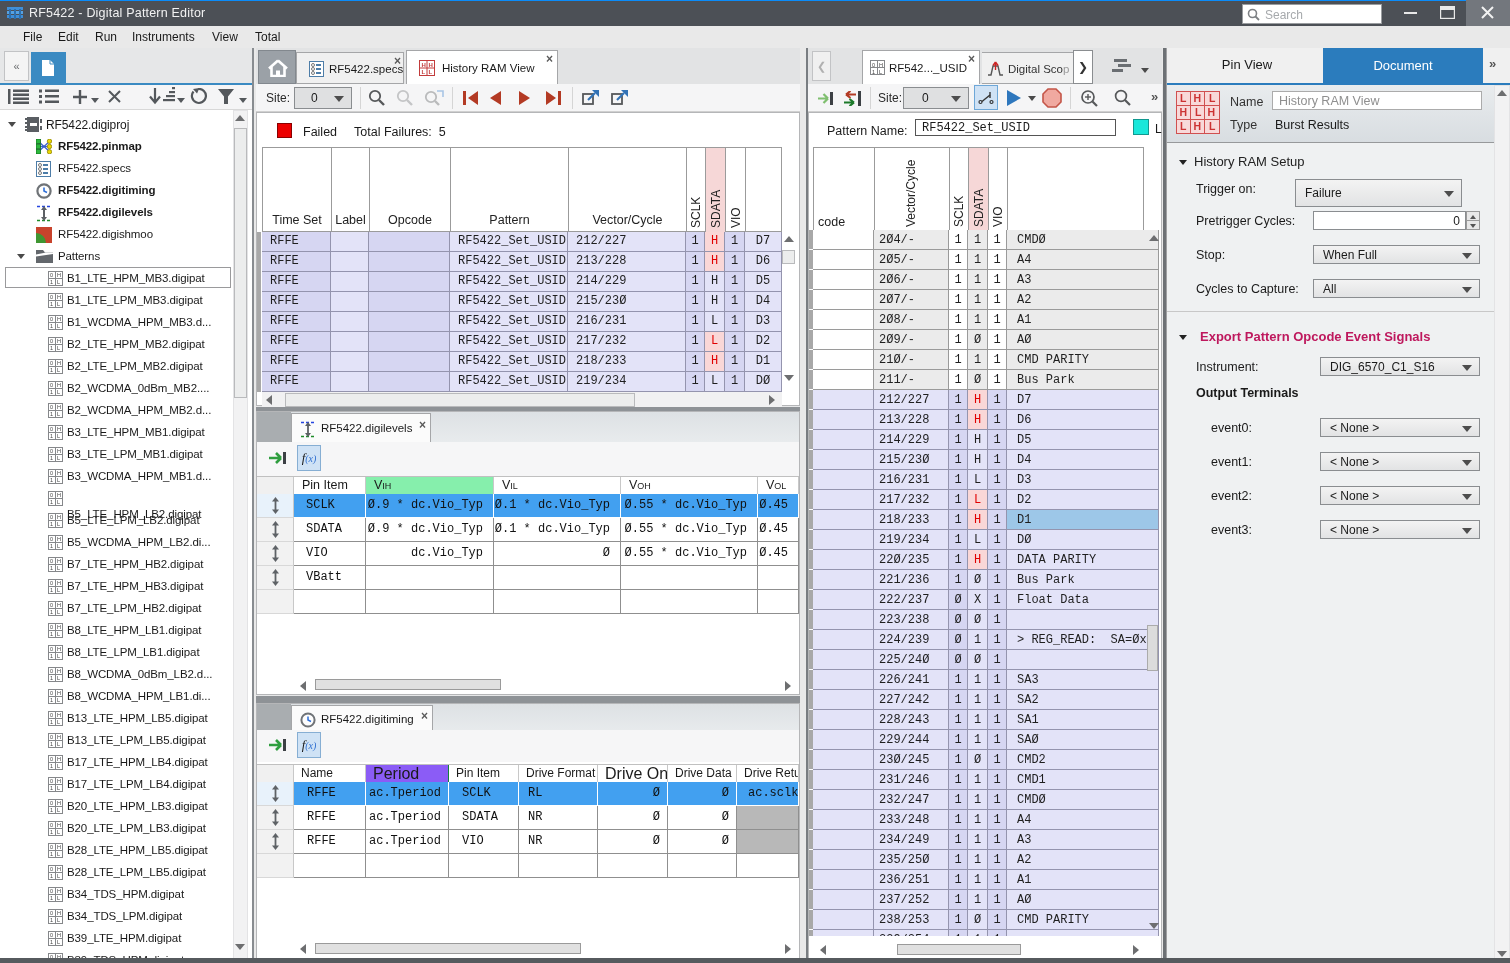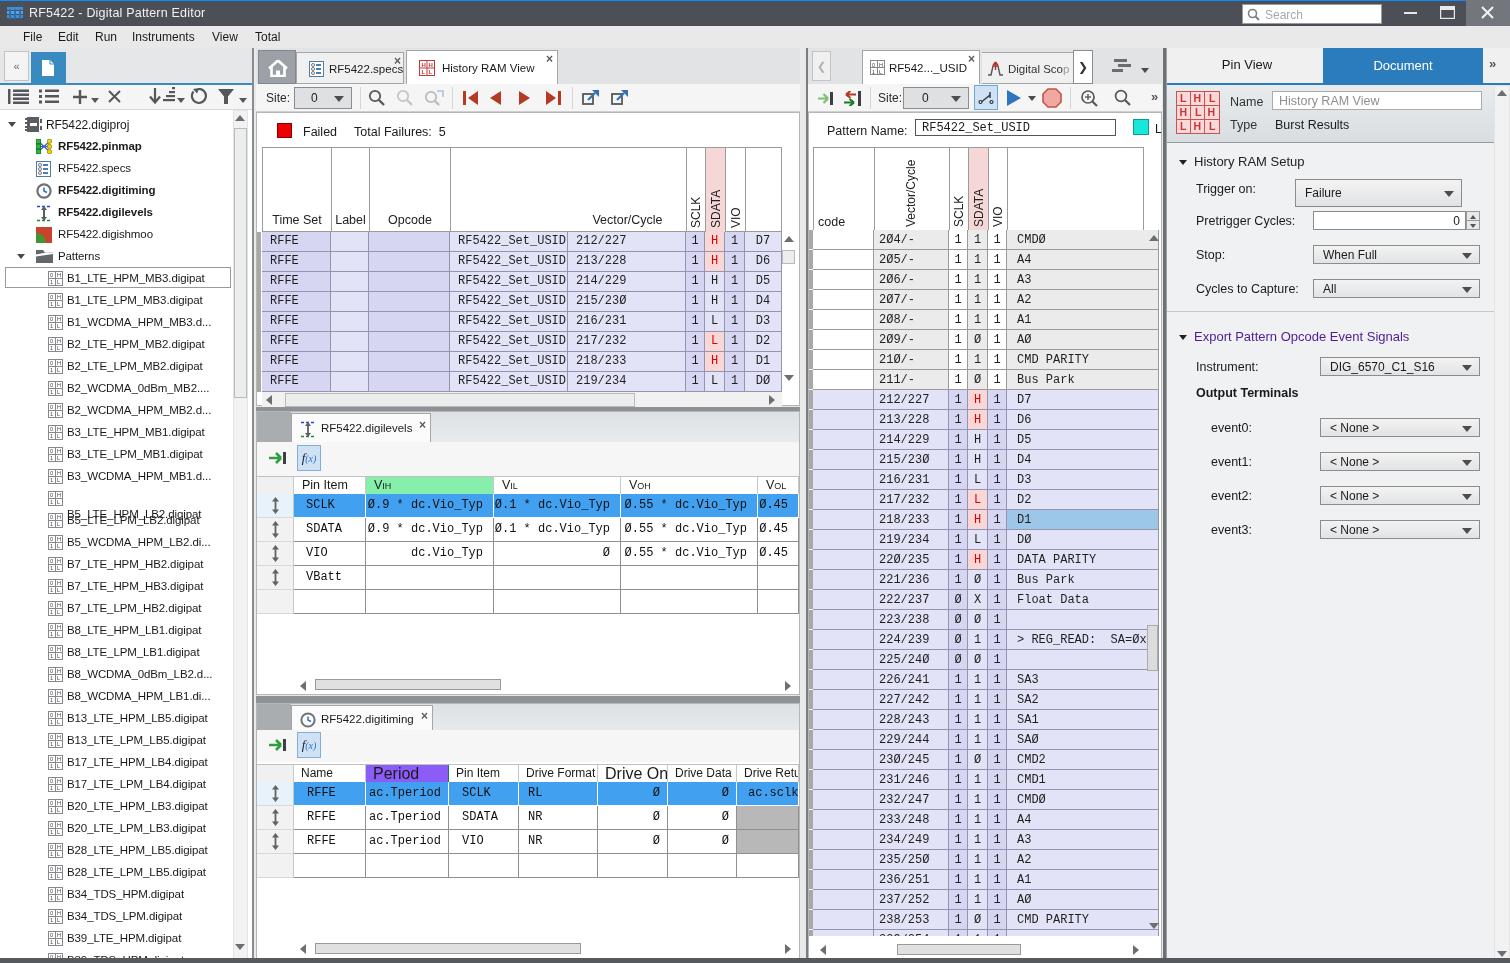--- a/index.html
+++ b/index.html
@@ -605,20 +605,23 @@
 
 <div class="abs" style="left:5px;top:34px;width:520px;height:85px;background:#fff;border:1px solid #9b9b9b">
 <div class="abs" style="left:0px;top:0;width:69px;height:84px;border-right:1px solid #9b9b9b">
             <div class="abs" style="left:0;bottom:5px;width:100%;text-align:center;font-size:12.5px;color:#222">Time Set</div>
           </div>
 <div class="abs" style="left:69px;top:0;width:38px;height:84px;border-right:1px solid #9b9b9b">
             <div class="abs" style="left:0;bottom:5px;width:100%;text-align:center;font-size:12.5px;color:#222">Label</div>
           </div>
 <div class="abs" style="left:107px;top:0;width:81px;height:84px;border-right:1px solid #9b9b9b">
             <div class="abs" style="left:0;bottom:5px;width:100%;text-align:center;font-size:12.5px;color:#222">Opcode</div>
+          </div>
+<div class="abs" style="left:188px;top:0;width:118px;height:84px;border-right:1px solid #9b9b9b">
+            <div class="abs" style="left:0;bottom:5px;width:100%;text-align:center;font-size:12.5px;color:#222">Pattern</div>
           </div>
 <div class="abs" style="left:306px;top:0;width:118px;height:84px;border-right:1px solid #9b9b9b">
             <div class="abs" style="left:0;bottom:5px;width:100%;text-align:center;font-size:12.5px;color:#222">Vector/Cycle</div>
           </div>
 <div class="abs" style="left:424px;top:0;width:19px;height:84px;border-right:1px solid #9b9b9b">
             <div class="vtxt" style="left:16px;bottom:4px">SCLK</div>
           </div>
 <div class="abs" style="left:443px;top:0;width:20px;height:84px;border-right:1px solid #9b9b9b;background:#f6d7d7">
             <div class="vtxt" style="left:17px;bottom:4px">SDATA</div>
           </div>
@@ -1310,21 +1313,21 @@
         <div class="dd" style="left:146px;top:102px;width:167px;height:19px">
           <span class="lbl">When Full</span>
           <span class="dc"></span>
         </div>
 <div class="abs" style="left:29px;top:139px;font-size:12.5px">Cycles to Capture:</div>
         <div class="dd" style="left:146px;top:136px;width:167px;height:19px">
           <span class="lbl">All</span>
           <span class="dc"></span>
         </div>
 <div class="abs" style="left:0;top:168px;width:327px;height:1px;background:#c8c8c8"></div>
-<div class="abs" style="left:12px;top:186px"><span class="caret" style="border-top-color:#222"></span><span style="margin-left:7px;font-weight:normal;font-size:13px;color:#4c1d95">Export Pattern Opcode Event Signals</span></div>
+<div class="abs" style="left:12px;top:186px"><span class="caret" style="border-top-color:#222"></span><span style="margin-left:13px;font-weight:bold;font-size:13px;color:#be185d">Export Pattern Opcode Event Signals</span></div>
 <div class="abs" style="left:29px;top:217px;font-size:12.5px">Instrument:</div>
         <div class="dd" style="left:153px;top:214px;width:160px;height:19px">
           <span class="lbl">DIG_6570_C1_S16</span>
           <span class="dc"></span>
         </div>
 <div class="abs" style="left:29px;top:243px;font-weight:bold;font-size:12.5px">Output Terminals</div>
 <div class="abs" style="left:44px;top:278px;font-size:12.5px">event0:</div>
         <div class="dd" style="left:153px;top:275px;width:160px;height:19px">
           <span class="lbl">&lt; None &gt;</span>
           <span class="dc"></span>

